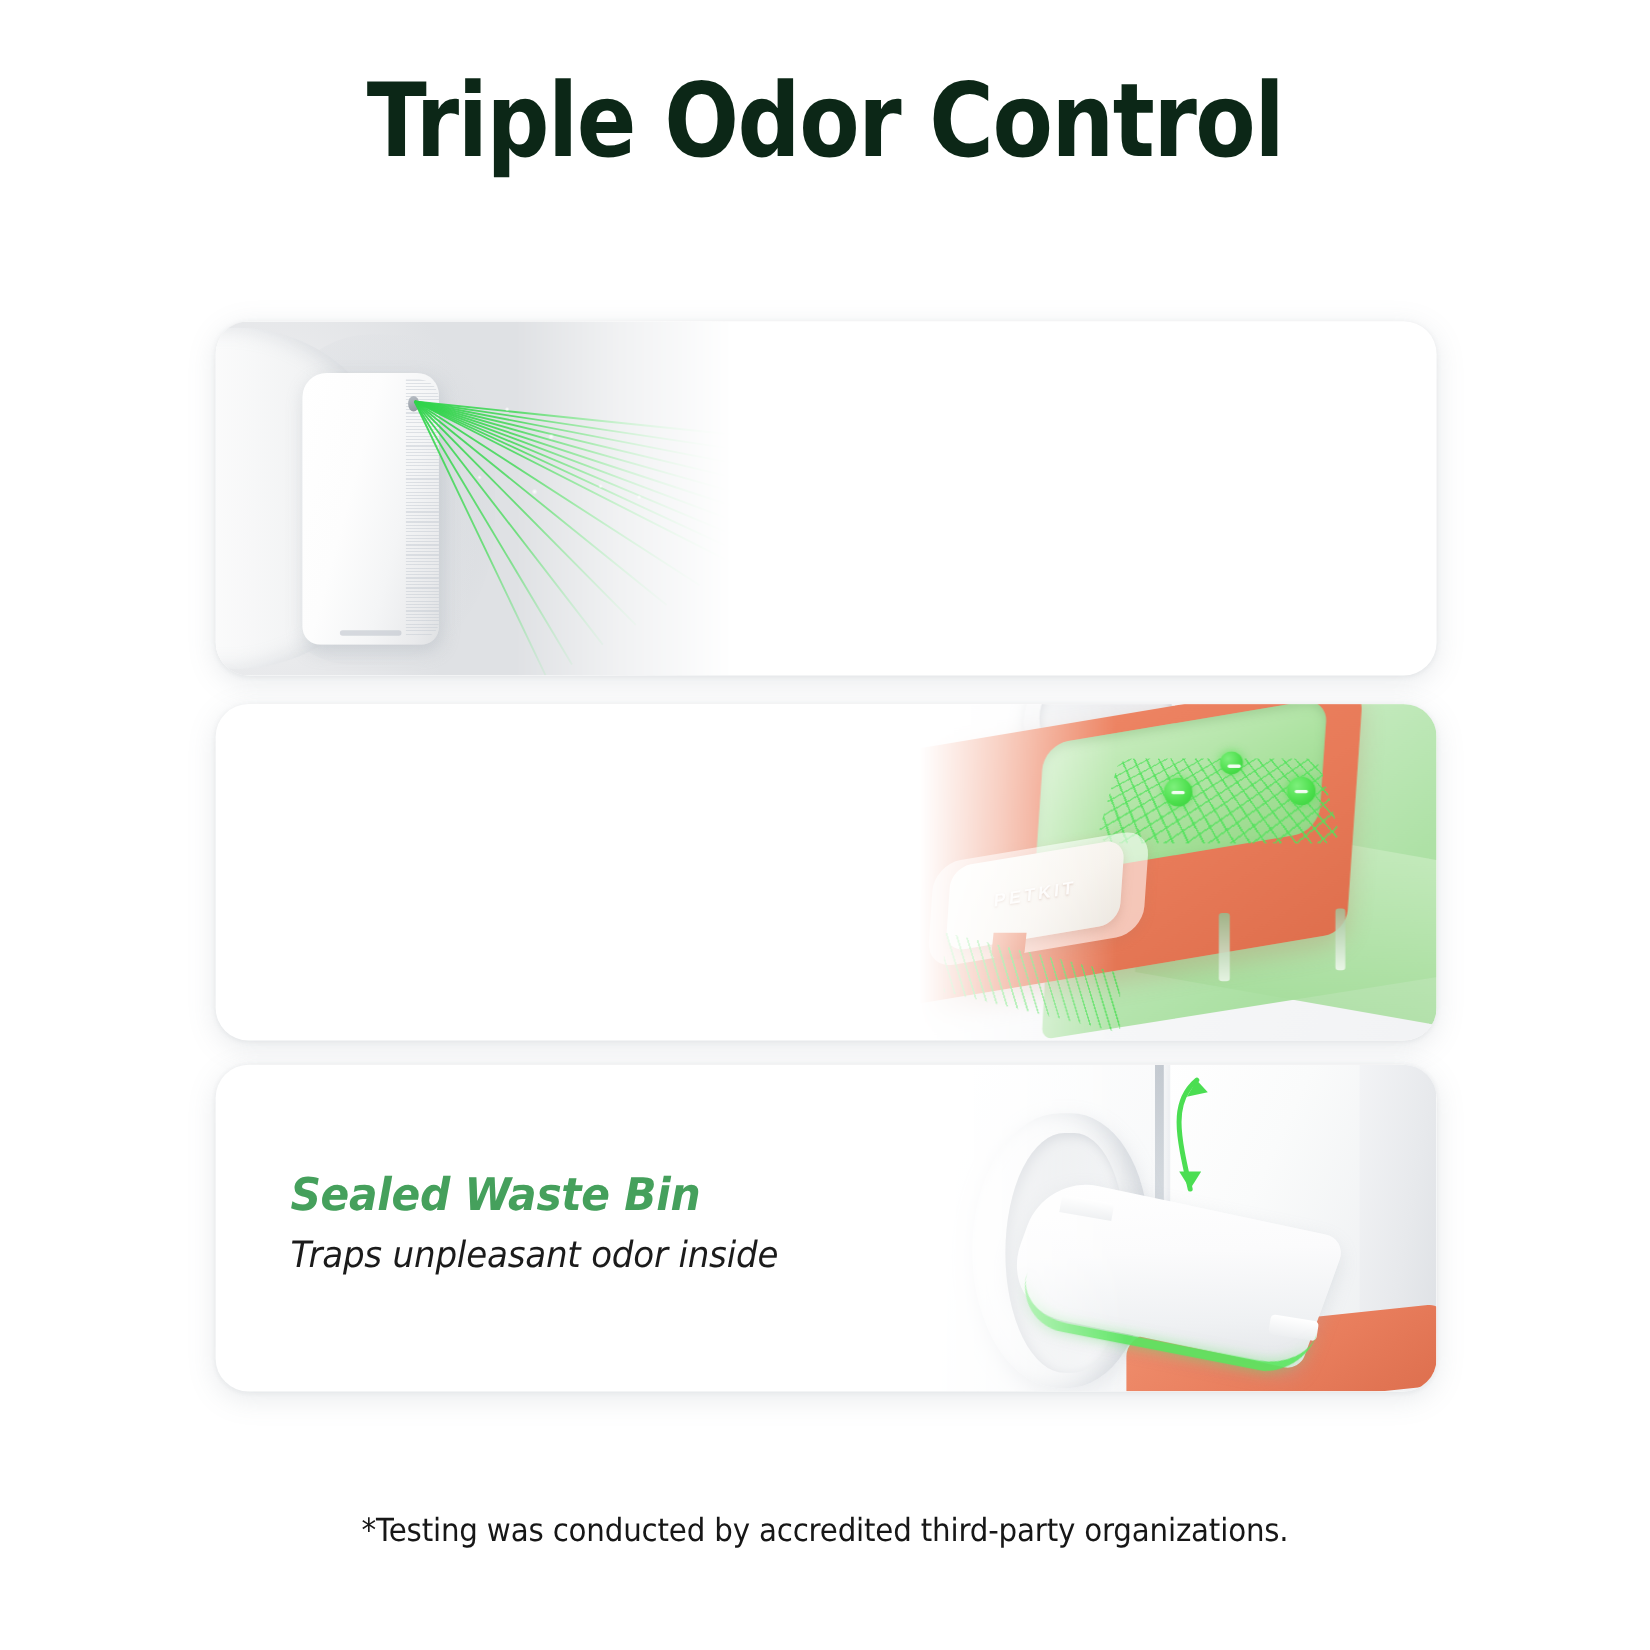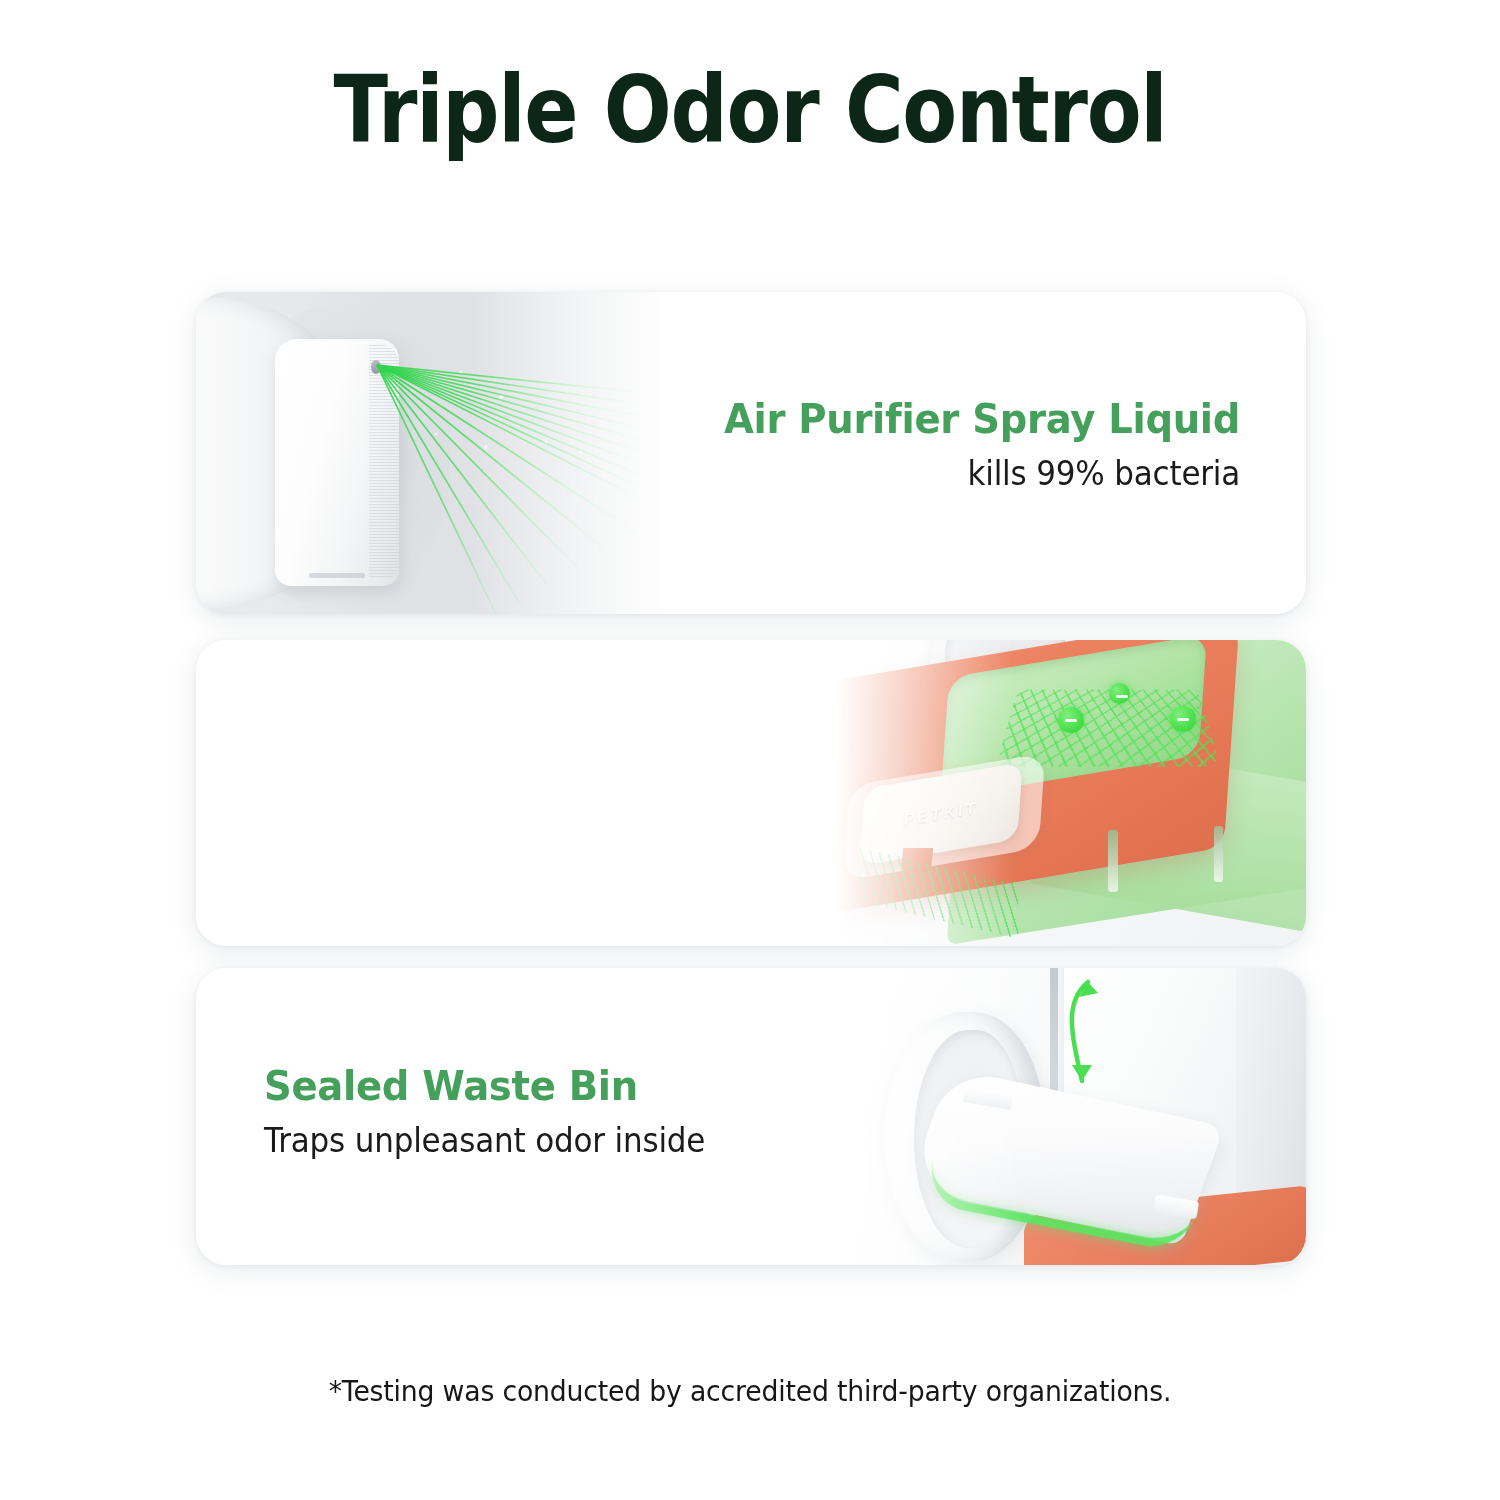--- a/index.html
+++ b/index.html
@@ -41,21 +41,21 @@
     left: 196px;
     width: 1110px;
     background: #ffffff;
     border-radius: 30px;
     box-shadow: 0 6px 26px rgba(120,128,140,0.16),
                 0 1px 5px rgba(120,128,140,0.10);
     overflow: hidden;
   }
   .card-1 { top: 292px;  height: 322px; }
   .card-2 { top: 640px;  height: 306px; }
-  .card-3 { top: 968px;  height: 297px; }
+  .card-3 { top: 968px;  height: 297px; font-style: italic; }
 
   
   .card-text { position: absolute; }
   .card-1 .card-text { right: 66px; top: 104px; text-align: right; }
   .card-2 .card-text { left: 68px;  top: 98px;  text-align: left; }
   .card-3 .card-text { left: 68px;  top: 95px;  text-align: left; }
 
   .feature-title {
     font-family: "DejaVu Sans", sans-serif;
     font-weight: 700;
@@ -482,24 +482,20 @@
             <line x1="181" y1="73" x2="382" y2="276"></line>
             <line x1="181" y1="73" x2="352" y2="294"></line>
             <line x1="181" y1="73" x2="324" y2="312"></line>
             <line x1="181" y1="73" x2="300" y2="322"></line>
           </g>
         </svg>
         <div class="art1-mist"></div>
       </div>
     </div>
 
-    <div class="card-text">
-      <div class="feature-title">Air Purifier Spray Liquid</div>
-      <div class="feature-sub">kills 99% bacteria</div>
-    </div>
   </div>
 
   <div class="card card-2">
 
 
     <div class="art2">
       <div class="art2-fade">
         <div class="art2-bg"></div>
         <div class="art2-greenbin"></div>
         <div class="art2-greenbin-wall"></div>

